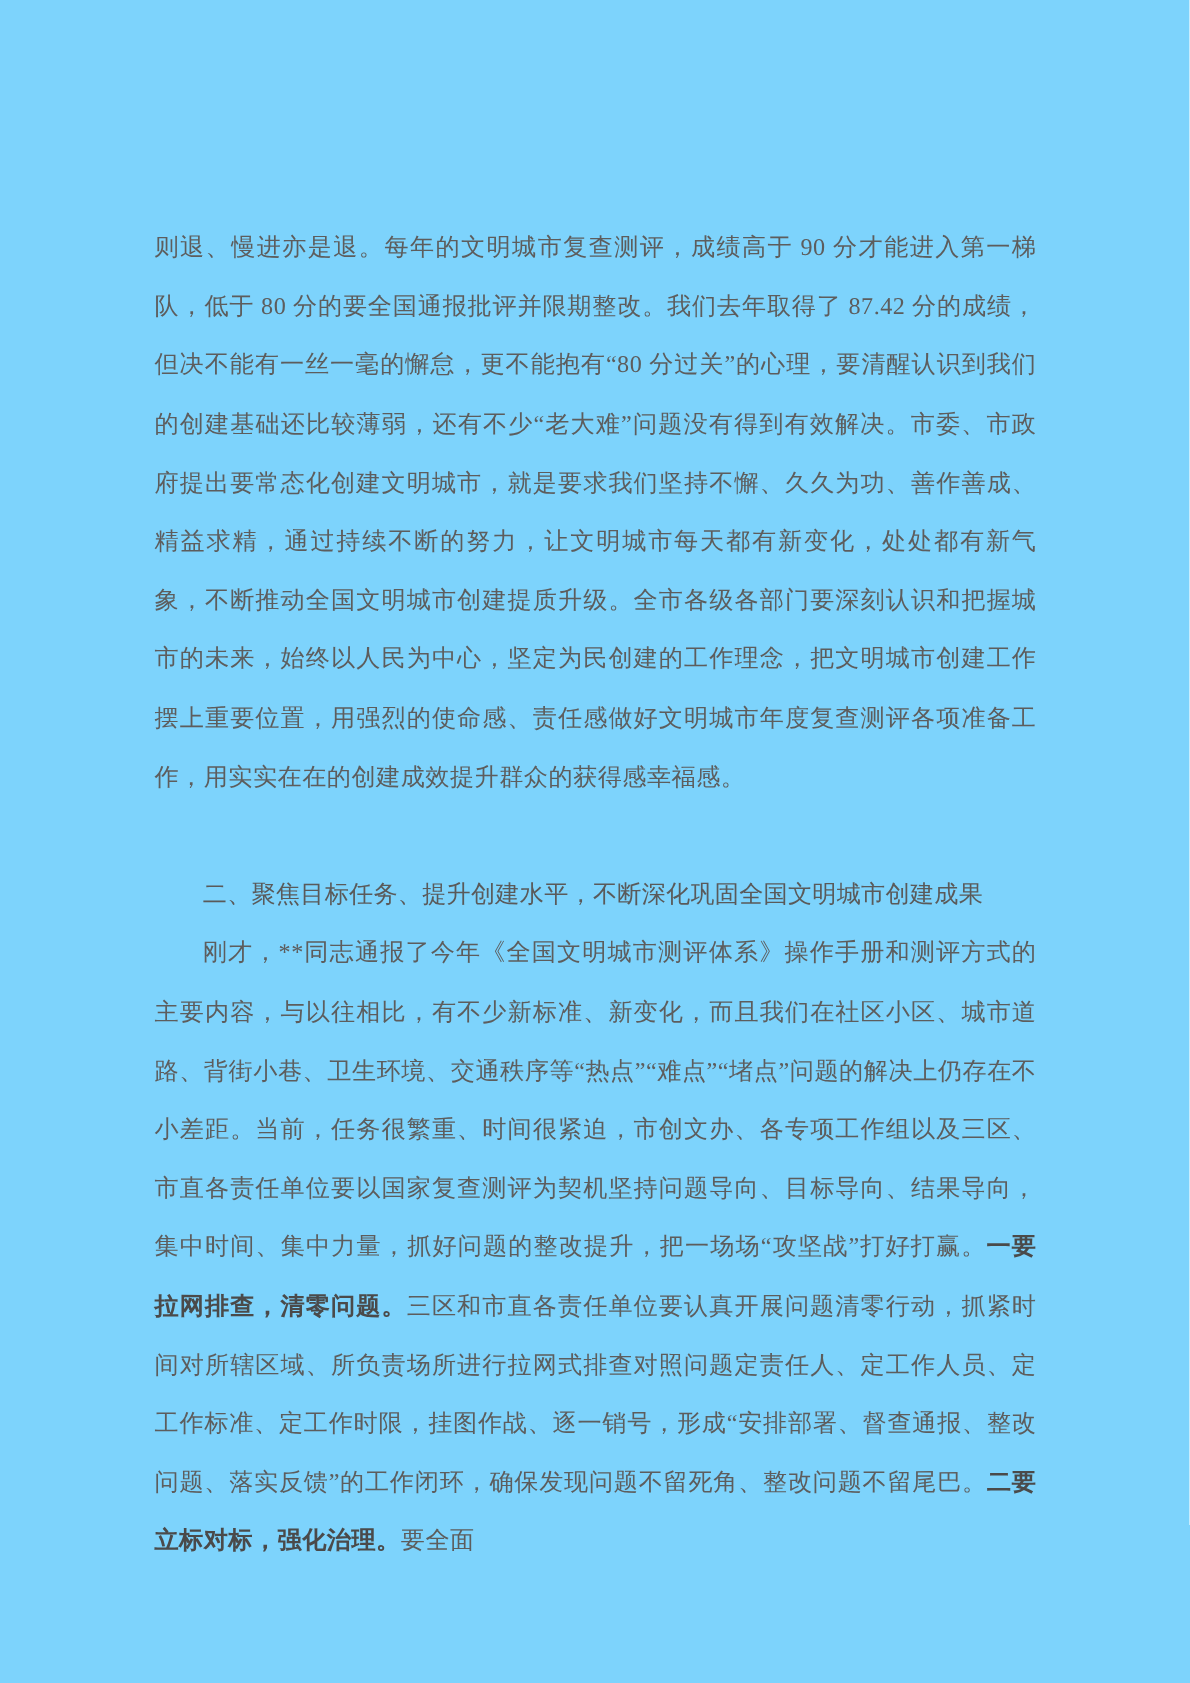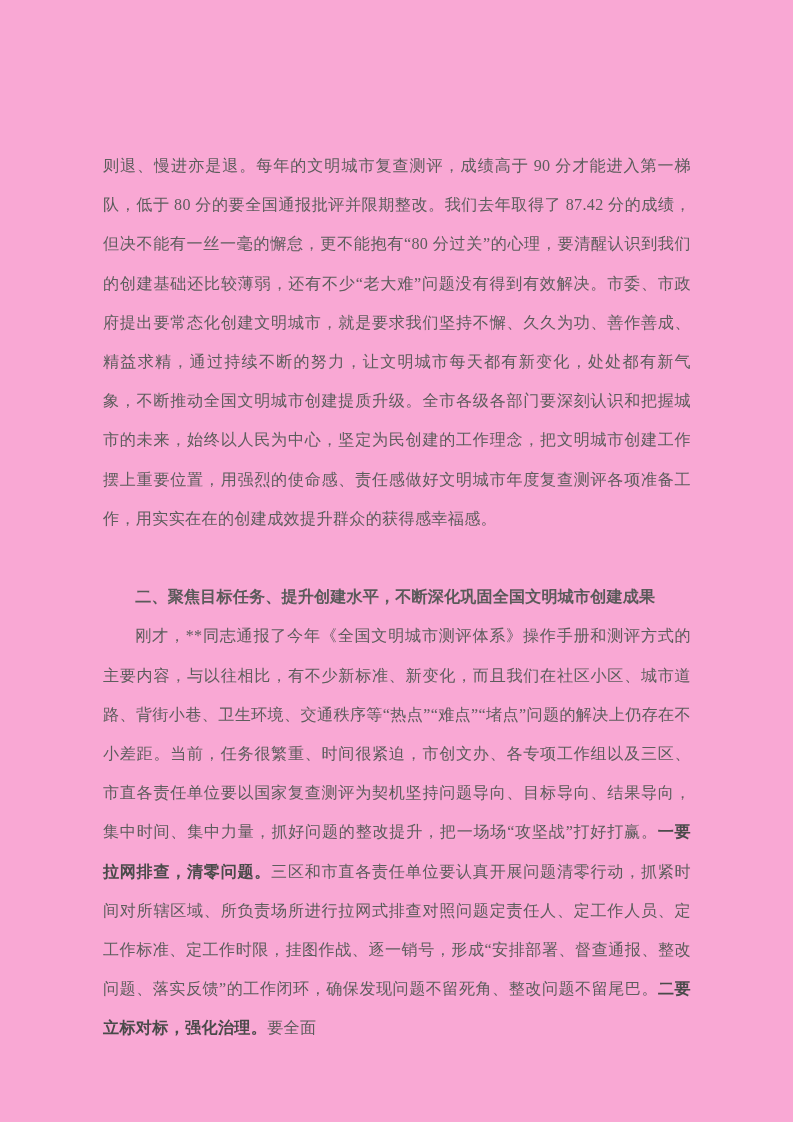--- a/index.html
+++ b/index.html
@@ -4,21 +4,21 @@
 <style>
   html, body {
     margin: 0;
     padding: 0;
     background: #ffffff;
   }
   .page {
     position: relative;
     width: 793px;
     height: 1122px;
-    background: #f9a8d4;
+    background: #7dd3fc;
     margin: 0 auto;
     overflow: hidden;
     font-family: "Liberation Serif", "DejaVu Serif", serif;
   }
   .doc-body {
     position: absolute;
     left: 103px;
     top: 146px;
     width: 588px;
   }
@@ -34,21 +34,21 @@
     font-weight: normal;
   }
   .para.indent {
     text-indent: 2em;
   }
   .heading {
     margin: 0;
     color: #5a5a5a;
     font-size: 16.1px;
     line-height: 39.2px;
-    font-weight: bold;
+    font-weight: normal;
     text-indent: 2em;
     text-align: left;
     letter-spacing: 0.01em;
   }
   .spacer-line {
     height: 39.2px;
   }
   .bold-run {
     font-weight: bold;
     color: #4a4a4a;

